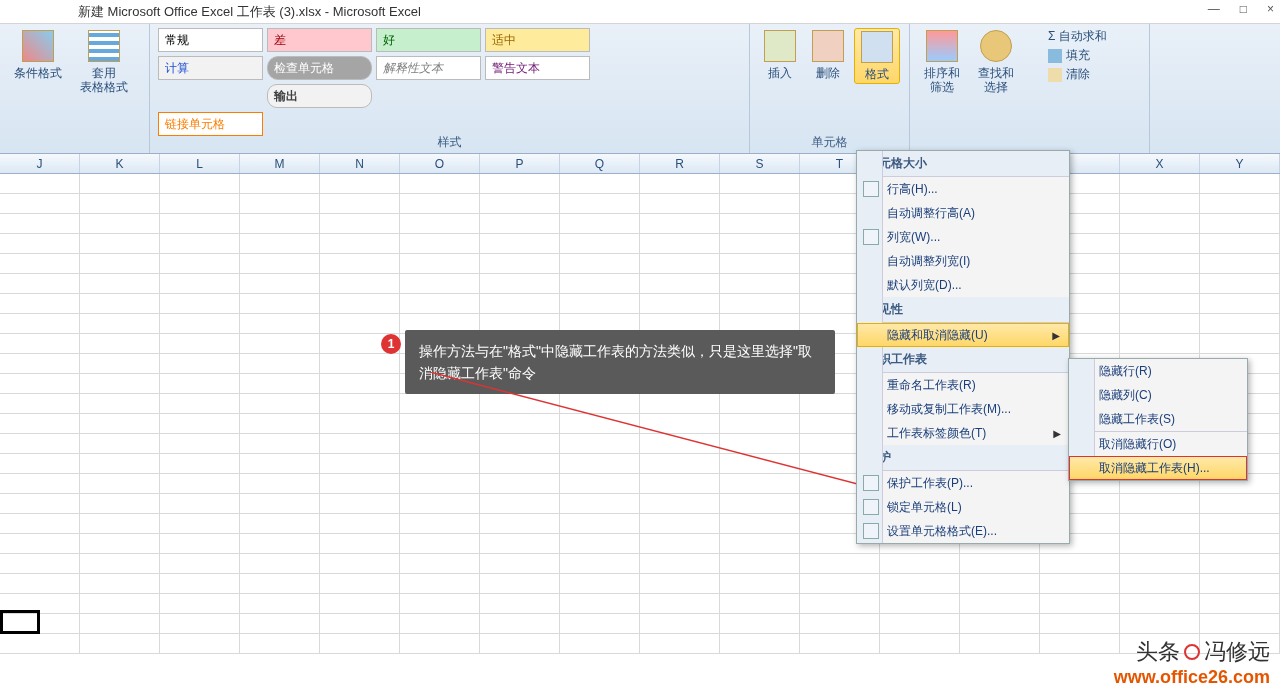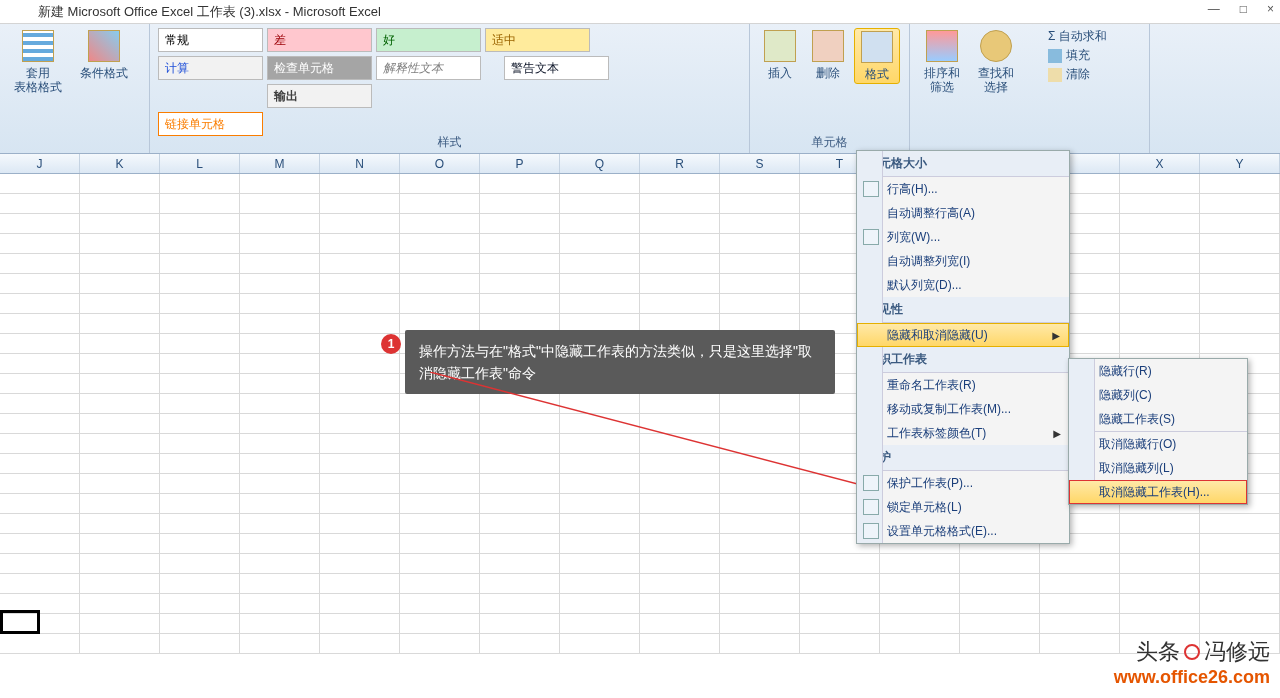--- a/index.html
+++ b/index.html
@@ -1,18 +1,18 @@
 <!DOCTYPE html>
 <html><head>
 <meta charset="utf-8">
 <style>
 * { margin:0; padding:0; box-sizing:border-box; font-family:"Microsoft YaHei","SimSun",Arial,sans-serif; }
 body { width:1280px; height:698px; background:#fff; overflow:hidden; position:relative; font-size:12px; }
 .title-bar { height:24px; display:flex; align-items:center; padding:0 8px; background:#fff; border-bottom:1px solid #d4d4d4; }
-.title-bar .title { margin-left:30px; color:#333; font-size:13px; }
+.title-bar .title { margin-left:70px; color:#333; font-size:13px; }
 .win-btns { position:absolute; right:6px; top:2px; display:flex; gap:20px; color:#555; }
 .help-btn { position:absolute; right:10px; top:28px; width:18px; height:18px; border-radius:50%; background:#1e73be; color:#fff; font-size:11px; display:flex; align-items:center; justify-content:center; }
 .ribbon { height:130px; background:linear-gradient(#e9f0f8,#d7e5f2); border-bottom:1px solid #9bb0c8; position:relative; display:flex; }
 .ribbon-group { border-right:1px solid #b8c7d9; padding:4px 8px 2px 8px; display:flex; flex-direction:column; height:100%; position:relative; }
 .group-label { position:absolute; bottom:2px; left:0; right:0; text-align:center; color:#3b5a80; font-size:12px; }
 .big-btn { display:flex; flex-direction:column; align-items:center; justify-content:flex-start; padding:2px 6px; cursor:pointer; }
 .big-btn .ico { width:32px; height:32px; background:#f0e6c8; border:1px solid #c0a050; margin-bottom:4px; }
 .big-btn .lbl { color:#2a4f7a; font-size:12px; text-align:center; line-height:14px; }
 .styles-gallery { display:flex; flex-wrap:wrap; gap:4px; width:480px; }
 .style-cell { width:105px; height:24px; border:1px solid #bbb; display:flex; align-items:center; padding:0 6px; font-size:12px; }
@@ -55,42 +55,42 @@
     <span>×</span>
   </div>
 </div>
 <div class="help-btn">?</div>
 
 <div class="ribbon">
 
   <div class="ribbon-group" style="width:150px;">
     <div style="display:flex;gap:6px;">
       <div class="big-btn">
+        <div class="ico" style="background:linear-gradient(45deg,#e88,#8ce);"></div>
+        <div class="lbl">条件格式</div>
+      </div>
+      <div class="big-btn">
         <div class="ico" style="background:repeating-linear-gradient(0deg,#6ad,#6ad 4px,#fff 4px,#fff 8px);"></div>
         <div class="lbl" style="white-space:pre-line;">套用<br>表格格式</div>
-      </div>
-      <div class="big-btn">
-        <div class="ico" style="background:linear-gradient(45deg,#e88,#8ce);"></div>
-        <div class="lbl">条件格式</div>
       </div>
     </div>
   </div>
 
   <div class="ribbon-group" style="width:600px;">
     <div class="styles-gallery">
       <div class="style-cell" style="background:#fff;">常规</div>
       <div class="style-cell" style="background:#ffc7ce;color:#9c0006;">差</div>
       <div class="style-cell" style="background:#c6efce;color:#006100;">好</div>
       <div class="style-cell" style="background:#ffeb9c;color:#9c6500;">适中</div>
       <div class="style-cell" style="background:#f2f2f2;color:#1d4ed8;">计算</div>
-      <div class="style-cell" style="background:#a5a5a5;color:#fff;">检查单元格</div>
+      <div class="style-cell" style="background:#a5a5a5;color:#fff;border-radius:11px;">检查单元格</div>
       <div class="style-cell" style="background:#fff;color:#7f7f7f;font-style:italic;">解释性文本</div>
-      <div class="style-cell" style="background:#fff;color:#0f172a;margin-left:19px;">警告文本</div>
+      <div class="style-cell" style="background:#fff;color:#701a75;">警告文本</div>
       <div class="style-cell" style="background:#fff;color:#fa7d00;border:1px solid #fa7d00;margin-top:28px;">链接单元格</div>
-      <div class="style-cell" style="background:#f2f2f2;color:#3f3f3f;font-weight:bold;">输出</div>
+      <div class="style-cell" style="background:#f2f2f2;color:#3f3f3f;font-weight:bold;border-radius:10px;">输出</div>
     </div>
     <div class="group-label">样式</div>
   </div>
 
   <div class="ribbon-group" style="width:160px;">
     <div style="display:flex;gap:4px;">
       <div class="big-btn">
         <div class="ico" style="background:#dfe9c8;"></div>
         <div class="lbl">插入</div>
       </div>
@@ -664,23 +664,20 @@
     <div class="menu-item">
         <span>隐藏列(C)</span>
       </div>
     <div class="menu-item">
         <span>隐藏工作表(S)</span>
       </div>
     <div style="border-top:1px solid #ccd;margin-left:26px;"></div>
     <div class="menu-item">
         <span>取消隐藏行(O)</span>
       </div>
-    <div class="menu-item">
-        <span>取消隐藏列(L)</span>
-      </div>
     <div class="menu-item hover-red">
         <span>取消隐藏工作表(H)...</span>
       </div>
   </div>
 </div>
 
 <div class="watermark">
   <div class="l1">头条 <span class="red-circle"></span> 冯修远</div>
   <div class="l2">www.office26.com</div>
 </div>

